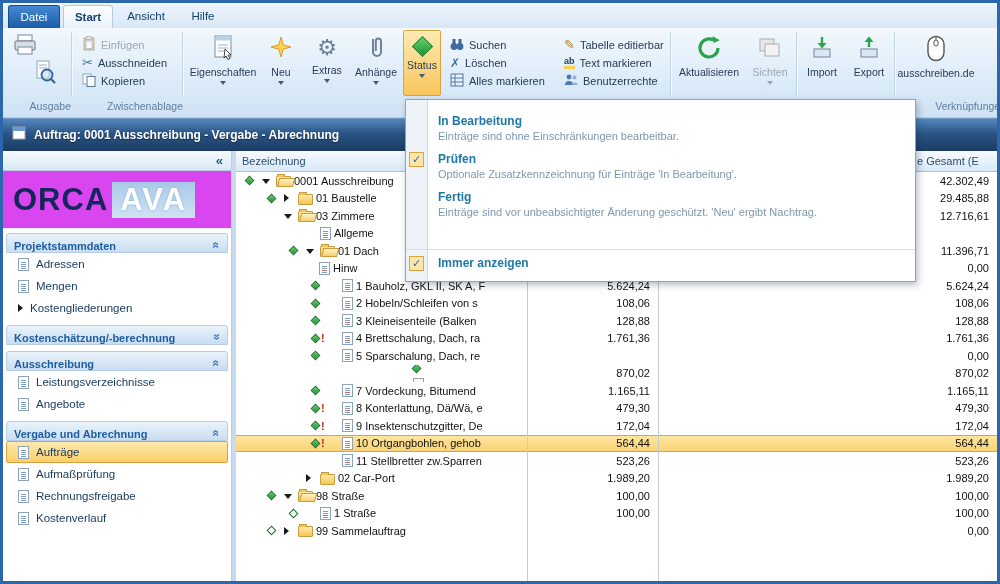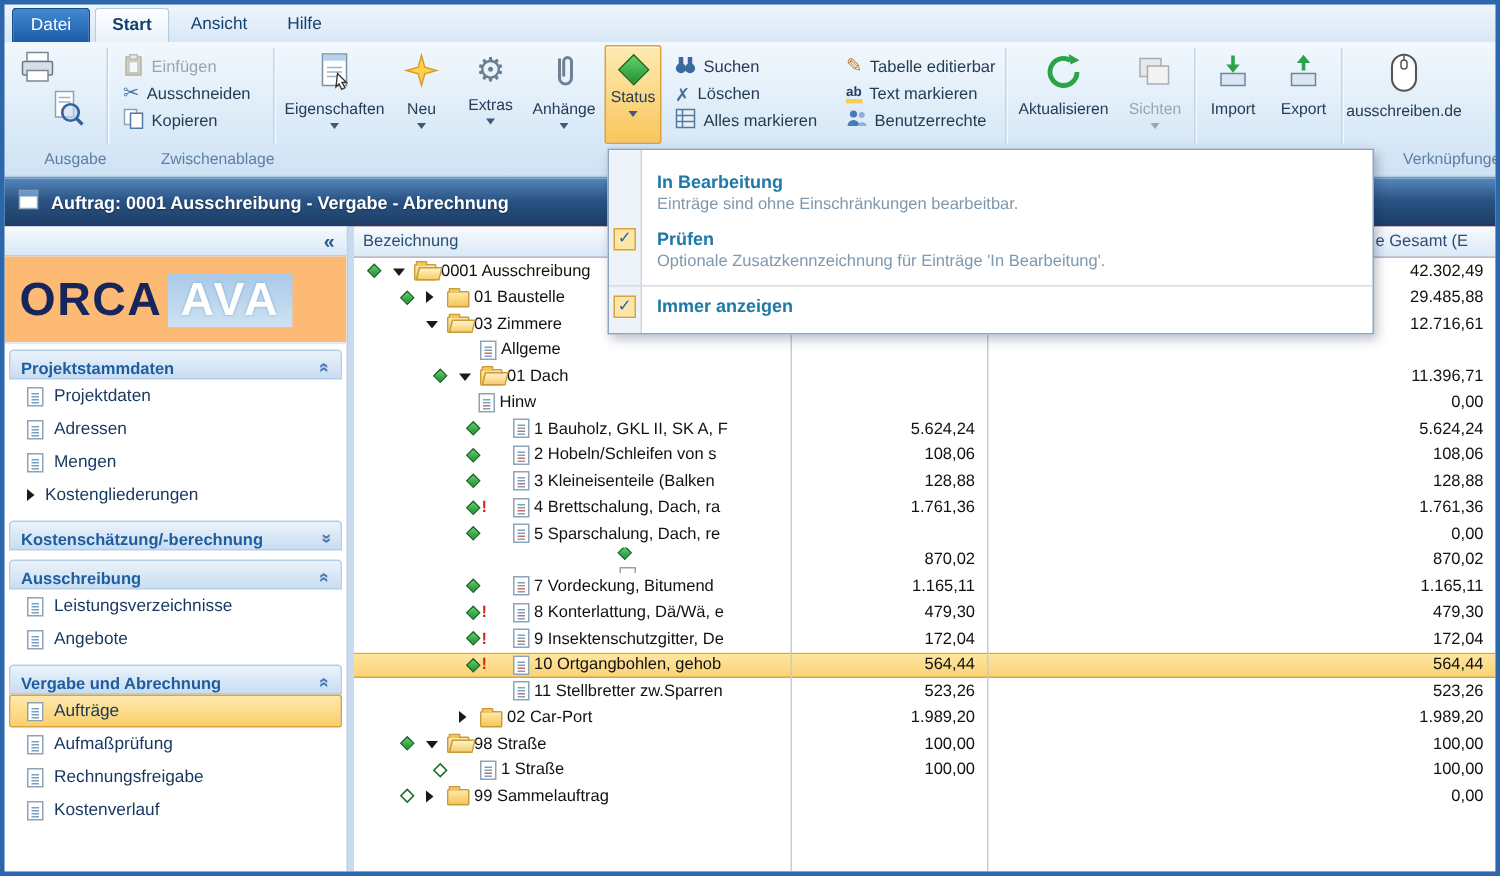--- a/index.html
+++ b/index.html
@@ -33,21 +33,21 @@
   .glyph{font-family:"DejaVu Sans",sans-serif}
 
   
   .titlebar{position:absolute;left:3px;top:118px;width:994px;height:33px;background:linear-gradient(#5587bd,#2a5484 45%,#1c3c64);border-top:1px solid #6d97c4;display:flex;align-items:center;gap:8px;padding-left:9px}
   .titlebar .ttl{color:#fff;font-size:12px;font-weight:bold;text-shadow:0 1px 1px rgba(0,0,0,.45)}
 
   
   .sidebar{position:absolute;left:3px;top:151px;width:229px;bottom:3px;background:#fff;border-right:1px solid #b9cfe6;overflow:hidden}
   .sb-top{height:20px;background:linear-gradient(#f6fafd,#d9e8f6);border-bottom:1px solid #b9cfe6;display:flex;align-items:center;justify-content:flex-end;padding-right:8px}
   .collapse{font-size:13px;font-weight:bold;color:#2a5a8a;cursor:default}
-  .logo{height:58px;display:flex;align-items:center;padding-left:10px;background:#fdba74;border-bottom:1px solid #e3ecf5}
+  .logo{height:58px;display:flex;align-items:center;padding-left:10px;background:#d946ef;border-bottom:1px solid #e3ecf5}
   .logo-orca{font-size:31px;font-weight:bold;letter-spacing:1px;color:#16265c}
   .logo-ava{font-size:31px;font-weight:bold;letter-spacing:2px;color:#fff;background:linear-gradient(#a9c9e8,#cfe2f3);padding:0 8px;margin-left:4px;text-shadow:0 0 2px #7fa8cf}
   .sections{padding:4px 3px}
   .sec{margin-bottom:6px}
   .sec-h{height:20px;background:linear-gradient(#eaf3fb,#c9ddf1);border:1px solid #b5cde6;border-radius:3px 3px 0 0;display:flex;align-items:flex-end;justify-content:space-between;padding:0 7px;font-size:11px;font-weight:bold;color:#1e5d9e;cursor:default}
   .sec-chev{display:inline-block;font-size:12px;font-weight:bold;color:#4a7ab5;transform:rotate(90deg)}
   .sec-chev.down{transform:rotate(-90deg)}
   .s-item{height:22px;display:flex;align-items:center;gap:7px;padding-left:11px;font-size:11.5px;color:#17375e;cursor:default;border:1px solid transparent}
   .s-item.sel{background:linear-gradient(#fee9ae,#fbcf6a);border:1px solid #dfa13f;border-radius:2px}
   .i-doc{display:inline-block;width:11px;height:13px;background:#fff;border:1px solid #8fa3b8;position:relative;flex:none}
@@ -319,24 +319,20 @@
       <span class="logo-ava">AVA</span>
     </div>
     <div class="sections">
         <div class="sec">
           <div class="sec-h">
             <span>Projektstammdaten</span>
             <span class="sec-chev">«</span>
           </div>
           <div class="s-item">
             <span class="i-doc"></span>
-            <span>Projektdaten</span>
-          </div>
-          <div class="s-item">
-            <span class="i-doc"></span>
             <span>Adressen</span>
           </div>
           <div class="s-item">
             <span class="i-doc"></span>
             <span>Mengen</span>
           </div>
           <div class="s-item">
             <span class="caret-r"></span>
             <span>Kostengliederungen</span>
           </div>
@@ -663,20 +659,24 @@
     <div>
         <div class="mi">
           <div class="mtitle">In Bearbeitung</div>
           <div class="mdesc">Einträge sind ohne Einschränkungen bearbeitbar.</div>
         </div>
         <div class="mi">
           <span class="mchk">✓</span>
           <div class="mtitle">Prüfen</div>
           <div class="mdesc">Optionale Zusatzkennzeichnung für Einträge 'In Bearbeitung'.</div>
         </div>
+        <div class="mi last">
+          <div class="mtitle">Fertig</div>
+          <div class="mdesc">Einträge sind vor unbeabsichtigter Änderung geschützt. 'Neu' ergibt Nachtrag.</div>
+        </div>
       </div>
     <div class="mfoot">
       <span class="mchk">✓</span>
       <div class="mtitle">Immer anzeigen</div>
     </div>
   </div>
 
   <div class="frame"></div>
 </div>
 

